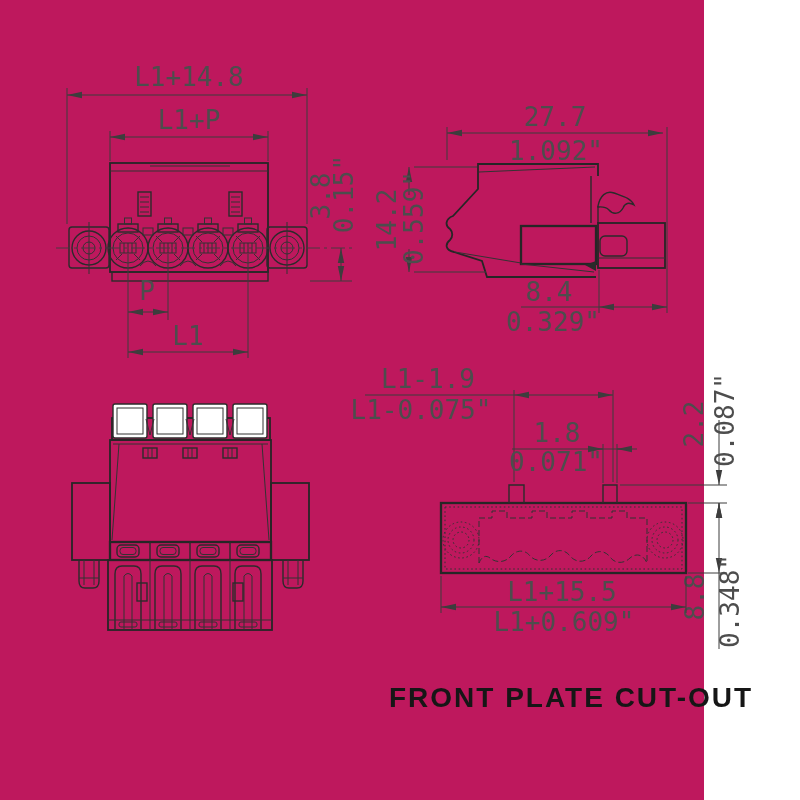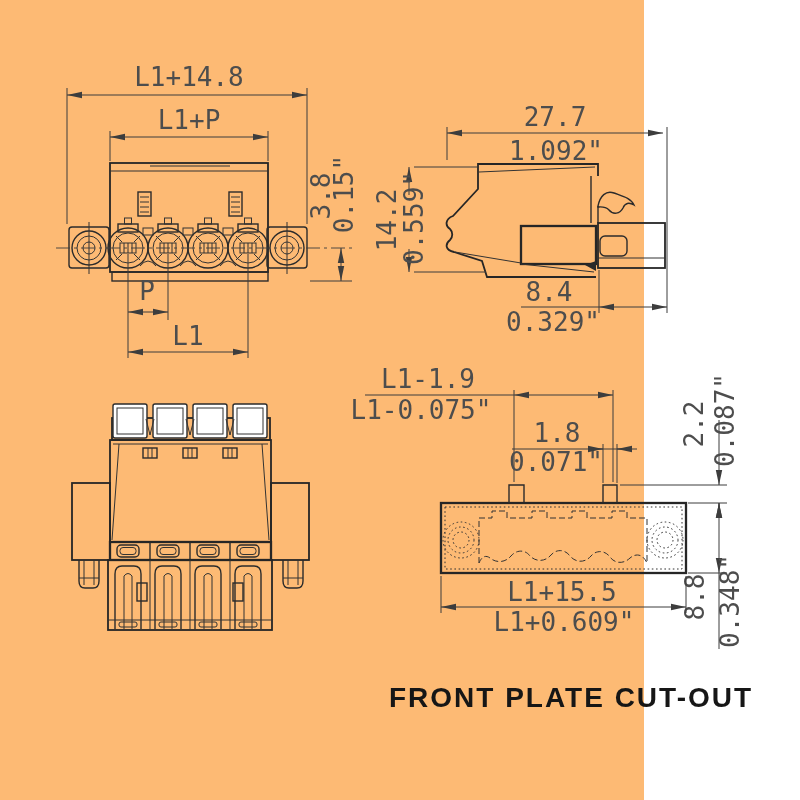--- a/index.html
+++ b/index.html
@@ -1,16 +1,16 @@
 <!DOCTYPE html>
 <html><head>
 <meta charset="utf-8">
 <style>
   html,body{margin:0;padding:0;background:#ffffff;}
-  .page{width:644px;height:800px;position:relative;background:#fdba74;}
+  .page{width:704px;height:800px;position:relative;background:#be185d;}
   svg{display:block;}
   .outline{fill:none;stroke:#262626;stroke-width:1.8;}
   .outline2{fill:none;stroke:#262626;stroke-width:2.3;}
   .med{fill:none;stroke:#2b2b2b;stroke-width:1.4;}
   .thin{fill:none;stroke:#333333;stroke-width:1;}
   .dim{fill:none;stroke:#3d3d3d;stroke-width:1;}
   .dash{stroke-dasharray:6 3;}
   .dot{stroke-dasharray:1.6 2.6;}
   .cl{fill:none;stroke:#3d3d3d;stroke-width:0.9;stroke-dasharray:14 4 3 4;}
   .whitefill{fill:#ffffff;}

